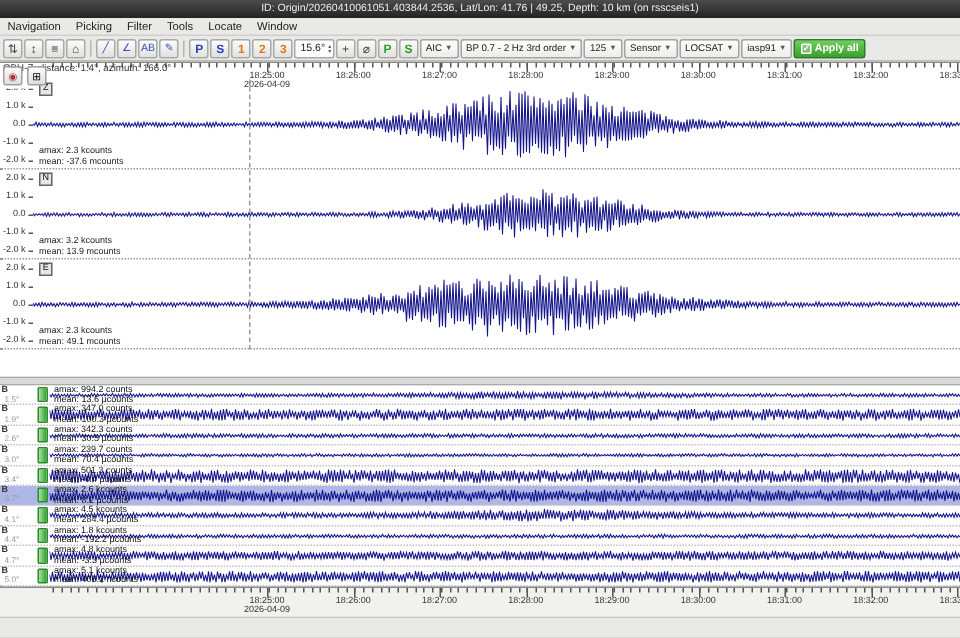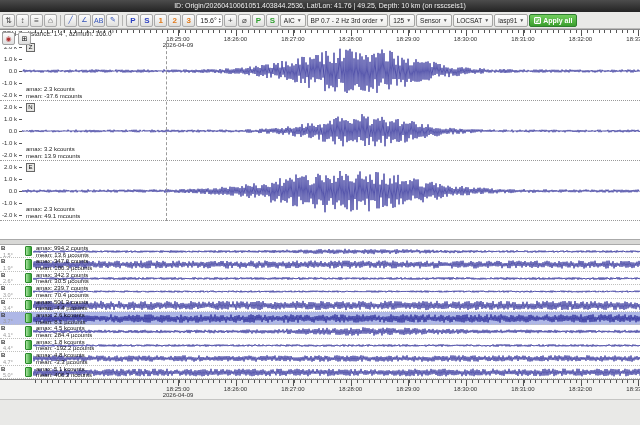--- a/index.html
+++ b/index.html
@@ -78,20 +78,28 @@
 </style>
 </head>
 <body>
 
 <div class="app">
 
   <div class="titlebar">
     <span>ID: Origin/20260410061051.403844.2536, Lat/Lon: 41.76 | 49.25, Depth: 10 km (on rsscseis1)</span>
   </div>
 
+  <div class="menubar" id="menubar">
+      <span class="menu-item">Navigation</span>
+      <span class="menu-item">Picking</span>
+      <span class="menu-item">Filter</span>
+      <span class="menu-item">Tools</span>
+      <span class="menu-item">Locate</span>
+      <span class="menu-item">Window</span>
+    </div>
 
   <div class="toolbar">
     <span id="tb-nav" style="display:flex;gap:1px;">
         <span class="tbtn">⇅</span>
         <span class="tbtn">↕</span>
         <span class="tbtn">≡</span>
         <span class="tbtn">⌂</span>
       </span>
     <span class="tsep"></span>
     <span id="tb-tools" style="display:flex;gap:1px;">

